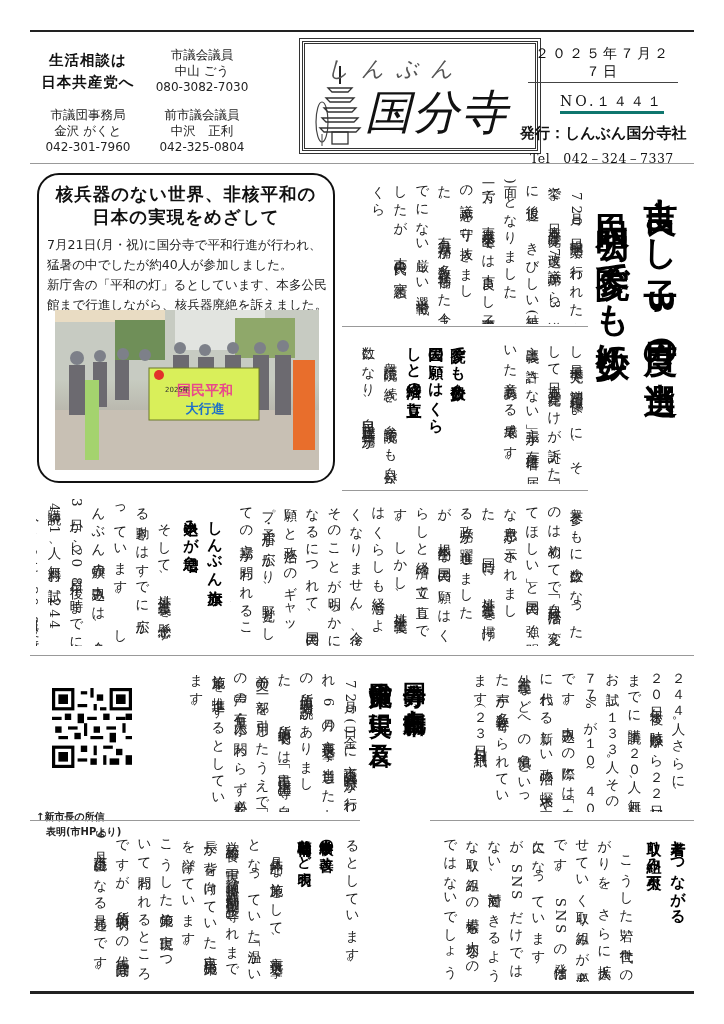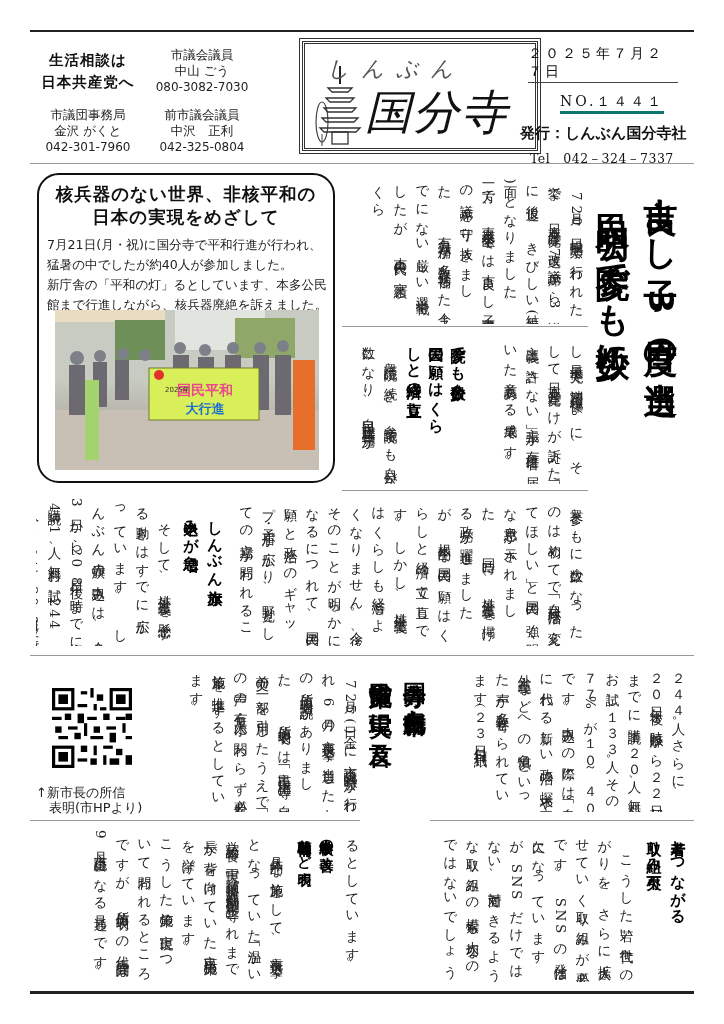--- a/index.html
+++ b/index.html
@@ -14,37 +14,37 @@
   .contact-main { position: absolute; left: 0; top: 0; width: 100px; text-align: center; font-weight: bold; font-size: 14.5px; line-height: 22px; letter-spacing: 1px; }
   .contact-block { position: absolute; text-align: center; font-size: 12.5px; line-height: 16px; color: #222; }
   .contact-block .tel { font-size: 12px; }
 
   .masthead { position: absolute; left: 270px; top: 41px; width: 236px; height: 110px; border: 3px double #333; outline: 1px solid #333; outline-offset: 2px; background: #fff; margin-left: 32px; }
   .mast-kana { position: absolute; left: 22px; top: 10px; font-family: "DejaVu Serif", serif; font-style: italic; font-size: 22px; letter-spacing: 12px; color: #555; }
   .mast-title { position: absolute; left: 60px; top: 38px; font-family: "DejaVu Serif", serif; font-style: italic; font-size: 46px; letter-spacing: 2px; color: #111; }
   .pagoda { position: absolute; left: 8px; top: 20px; width: 50px; height: 84px; }
 
   .hdr-right { position: absolute; left: 510px; top: 45px; width: 190px; }
-  .date { font-family: "DejaVu Serif", serif; font-size: 14px; letter-spacing: 3px; text-align: left; border-bottom: 1px solid #444; padding-bottom: 1px; width: 150px; margin-left: 18px; }
+  .date { font-family: "DejaVu Serif", serif; font-size: 14px; letter-spacing: 3px; text-align: center; border-bottom: 1px solid #444; padding-bottom: 1px; width: 150px; margin-left: 18px; }
   .issue { font-family: "DejaVu Serif", serif; font-size: 14px; letter-spacing: 3px; margin-top: 10px; margin-left: 50px; border-bottom: 3px solid #0f766e; display: inline-block; }
   .publisher { font-weight: bold; font-size: 15px; margin-top: 10px; margin-left: 10px; }
   .tel-line { font-family: "DejaVu Serif", serif; font-size: 12.5px; margin-top: 8px; margin-left: 20px; letter-spacing: 0.5px; }
 
   
   .v { position: absolute; writing-mode: vertical-rl; font-family: "DejaVu Serif", "Liberation Serif", serif; font-size: 13.5px; line-height: 22px; letter-spacing: 2.5px; color: #222; overflow: hidden; }
   .vh { position: absolute; writing-mode: vertical-rl; font-family: "DejaVu Sans", sans-serif; font-weight: bold; color: #000; overflow: hidden; }
 
   
   .peace-box { position: absolute; left: 37px; top: 173px; width: 298px; height: 310px; border: 2.5px solid #111; border-radius: 22px; background: #fff; }
   .peace-title { position: absolute; left: 0; top: 8px; width: 100%; text-align: center; font-weight: bold; font-size: 17.5px; line-height: 23px; letter-spacing: 1px; }
   .peace-body { position: absolute; left: 8px; top: 60px; width: 282px; font-size: 12.6px; line-height: 20px; color: #222; }
   .photo { position: absolute; left: 16px; top: 135px; width: 264px; height: 160px; overflow: hidden; background: linear-gradient(#d8d8d0 0%, #c9cfc3 40%, #b5b1a8 70%, #c9c4bb 100%); }
 
   .qr { position: absolute; left: 52px; top: 688px; width: 80px; height: 80px; }
-  .qr-cap { position: absolute; left: 36px; top: 785px; font-size: 13px; line-height: 15px; color: #222; }
+  .qr-cap { position: absolute; left: 36px; top: 809px; font-size: 10px; line-height: 15px; color: #222; font-weight: bold; }
 </style>
 </head>
 <body>
 
 <div class="rule" style="left:30px;top:30px;width:664px;height:2px;"></div>
 <div class="rule" style="left:30px;top:991px;width:664px;height:3px;"></div>
 <div class="thin" style="left:30px;top:163px;width:664px;height:1px;"></div>
 
 <div class="hdr-left">
   <div class="contact-main" style="left:-2px;top:4px;font-family:Liberation Serif, serif;">

